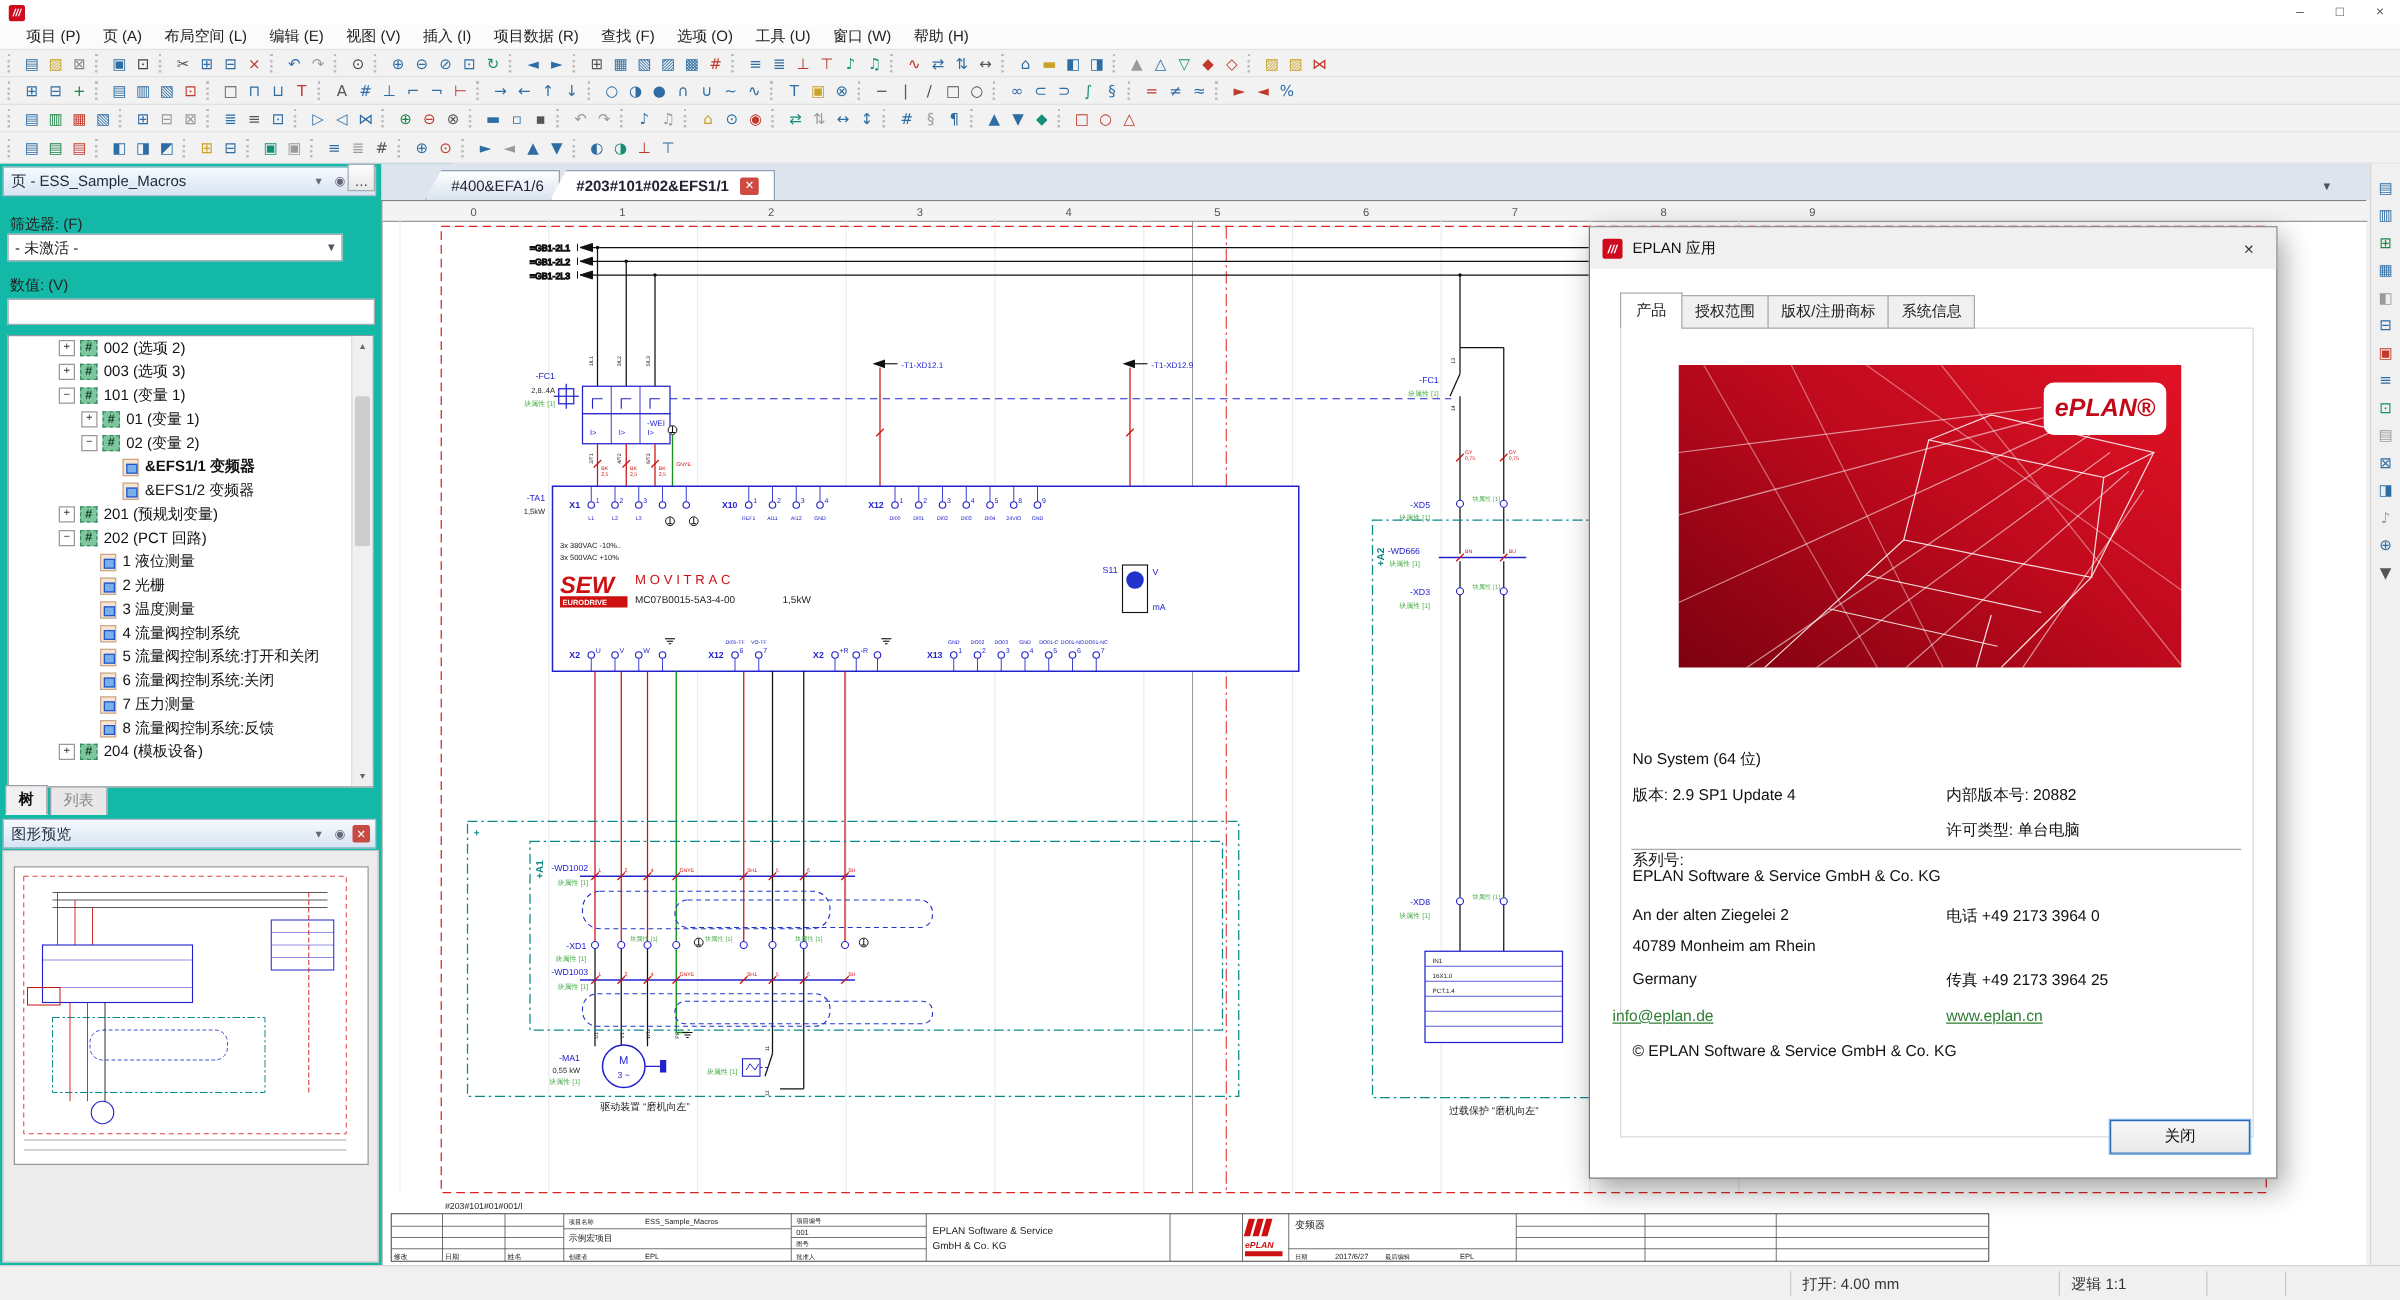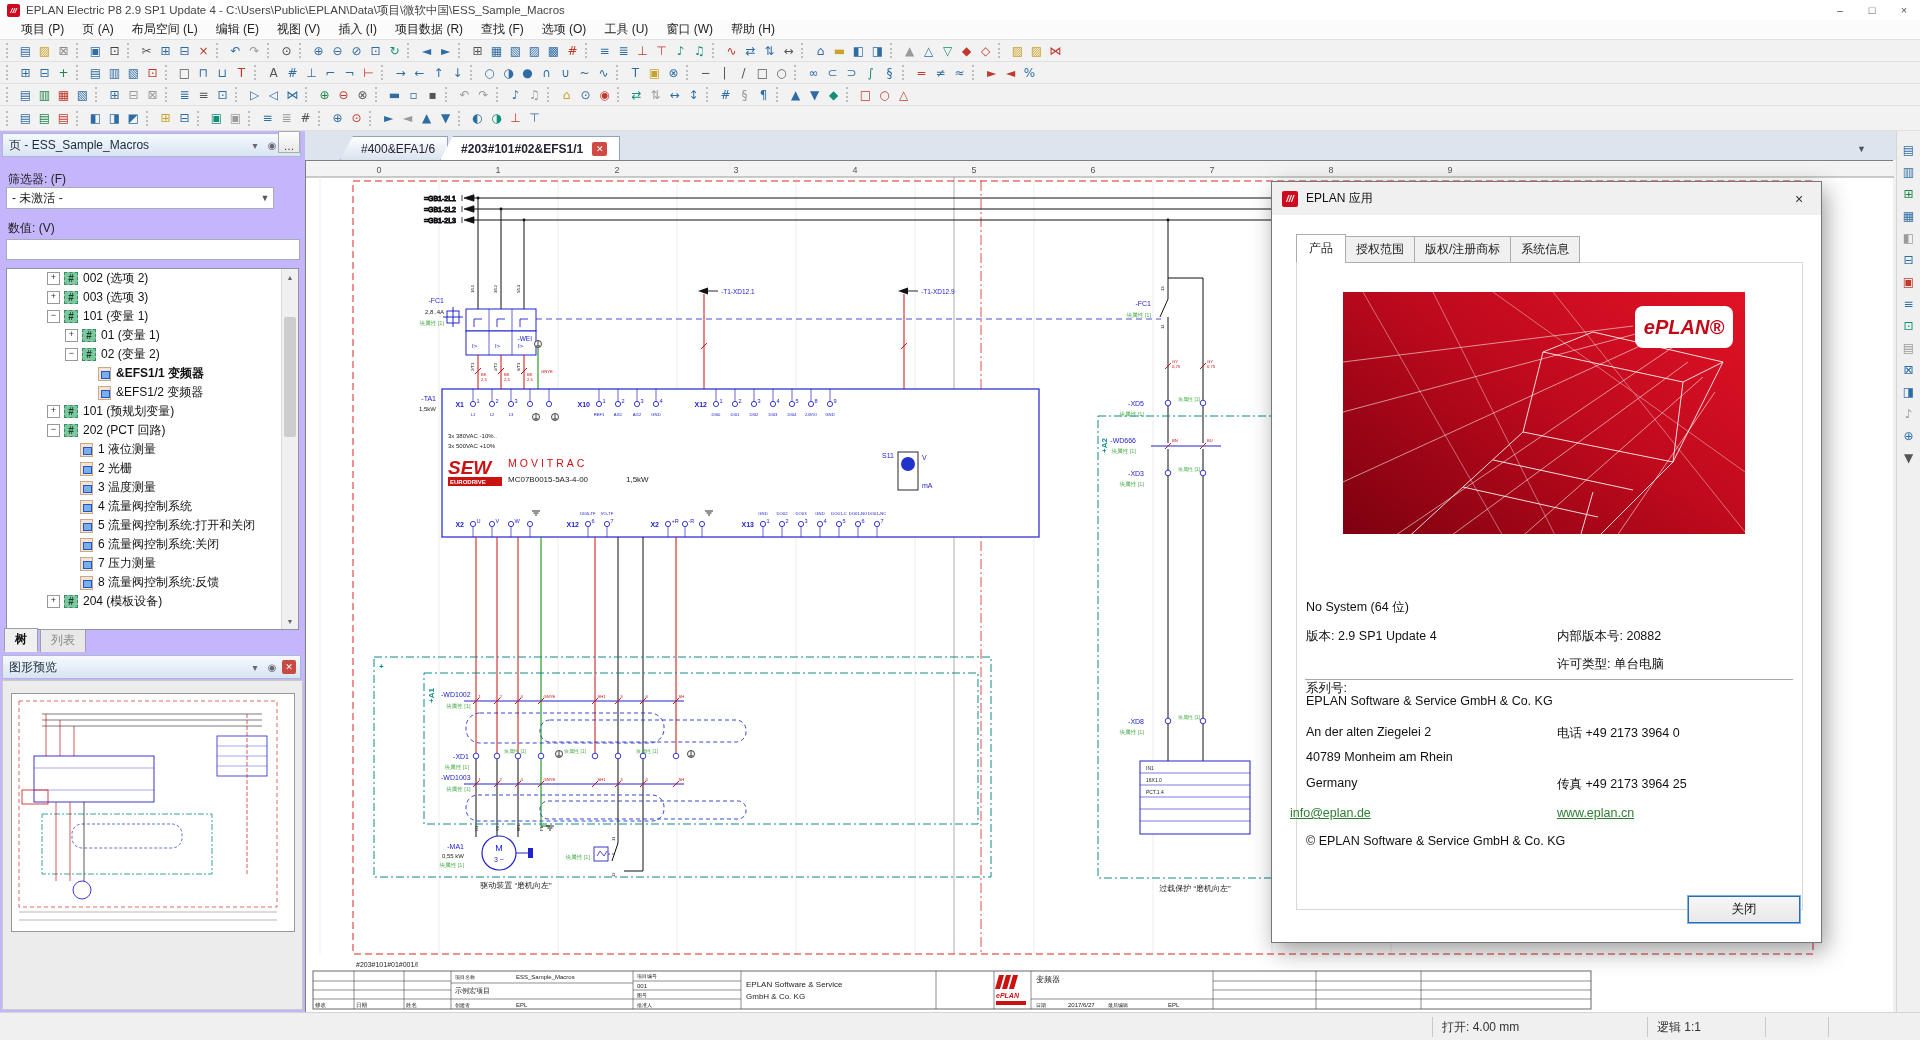--- a/index.html
+++ b/index.html
@@ -15,21 +15,21 @@
   #menubar{position:absolute;left:0;top:20px;width:1920px;height:20px;background:#fbfbfb;border-bottom:1px solid #e2e2e2;
     display:flex;align-items:center;padding-left:12px;box-sizing:border-box}
   .menu-item{font-size:12px;color:#222;padding:0 9px}
   
   .tbrow{position:absolute;left:0;width:1920px;height:22px;background:#f2f2f2;border-bottom:1px solid #e0e0e0;
     display:flex;align-items:center;padding-left:3px;box-sizing:border-box}
   .tbi{width:19px;height:19px;display:flex;align-items:center;justify-content:center;font-size:12px;
     font-family:"DejaVu Sans",sans-serif;border-radius:2px;flex:0 0 auto}
   .tb-grip{width:4px;height:15px;border-left:2px dotted #bdbdbd;margin:0 4px 0 3px;flex:0 0 auto}
   
-  #left-panel{position:absolute;left:0;top:131px;width:362px;height:881px;background:#c4b5fd;border-right:1px solid #c8c8c8;box-sizing:border-box}
+  #left-panel{position:absolute;left:0;top:131px;width:362px;height:881px;background:#14b8a6;border-right:1px solid #c8c8c8;box-sizing:border-box}
   .dock-header{position:absolute;left:2px;width:299px;height:24px;background:linear-gradient(#f6fafe,#d8e4f2);
     border:1px solid #aabbd0;box-sizing:border-box;display:flex;align-items:center;padding:0 4px 0 6px;font-size:12px;color:#1b2a3a}
   .dock-btns{margin-left:auto;display:flex;align-items:center;gap:3px}
   .dk-ic{width:14px;height:14px;display:flex;align-items:center;justify-content:center;font-size:10px;color:#667}
   .dk-close{background:#c74a43;color:#fff;border-radius:2px;font-size:9px}
   .plabel{position:absolute;left:8px;font-size:12px;color:#222}
   .combo{position:absolute;left:6px;width:268px;height:22px;background:#fff;border:1px solid #a6acb4;box-sizing:border-box;
     display:flex;align-items:center;font-size:12px;color:#222;padding-left:5px}
   .combo .arr{margin-left:auto;width:16px;text-align:center;color:#556;font-size:9px}
   .more-btn{position:absolute;left:278px;width:22px;height:22px;border:1px solid #a6acb4;background:linear-gradient(#fdfdfd,#e8e8e8);
@@ -99,21 +99,20 @@
   
   #statusbar{position:absolute;left:0;top:1012px;width:1920px;height:28px;background:#f0f0f0;border-top:1px solid #d4d4d4;box-sizing:border-box}
   .st-sep{position:absolute;top:4px;width:1px;height:20px;background:#c9c9c9}
   .st-text{position:absolute;top:6px;font-size:12px;color:#333}
 </style>
 </head>
 <body>
 
 <div id="titlebar">
   <span class="app-icon">///</span>
-  <span class="title-text">EPLAN Electric P8 2.9 SP1 Update 4 - C:\Users\Public\EPLAN\Data\项目\微软中国\ESS_Sample_Macros</span>
   <span class="win-btns">
     <span class="win-btn">–</span>
     <span class="win-btn">□</span>
     <span class="win-btn">×</span>
   </span>
 </div>
 
 <div id="menubar">
     <span class="menu-item">项目 (P)</span>
     <span class="menu-item">页 (A)</span>
@@ -394,21 +393,21 @@
         <div class="trow" style="padding-left: 76px;">
           <span class="texp-sp"></span>
           <span class="ic-p">
             <i></i>
           </span>
           <span>&amp;EFS1/2 变频器</span>
         </div>
         <div class="trow" style="padding-left: 40px;">
           <span class="texp">+</span>
           <span class="ic-v">#</span>
-          <span>101 (预规划变量)</span>
+          <span>201 (预规划变量)</span>
         </div>
         <div class="trow" style="padding-left: 40px;">
           <span class="texp">−</span>
           <span class="ic-v">#</span>
           <span>202 (PCT 回路)</span>
         </div>
         <div class="trow" style="padding-left: 58px; align-items: center;">
           <span class="texp-sp"></span>
           <span class="ic-p">
             <i></i>

